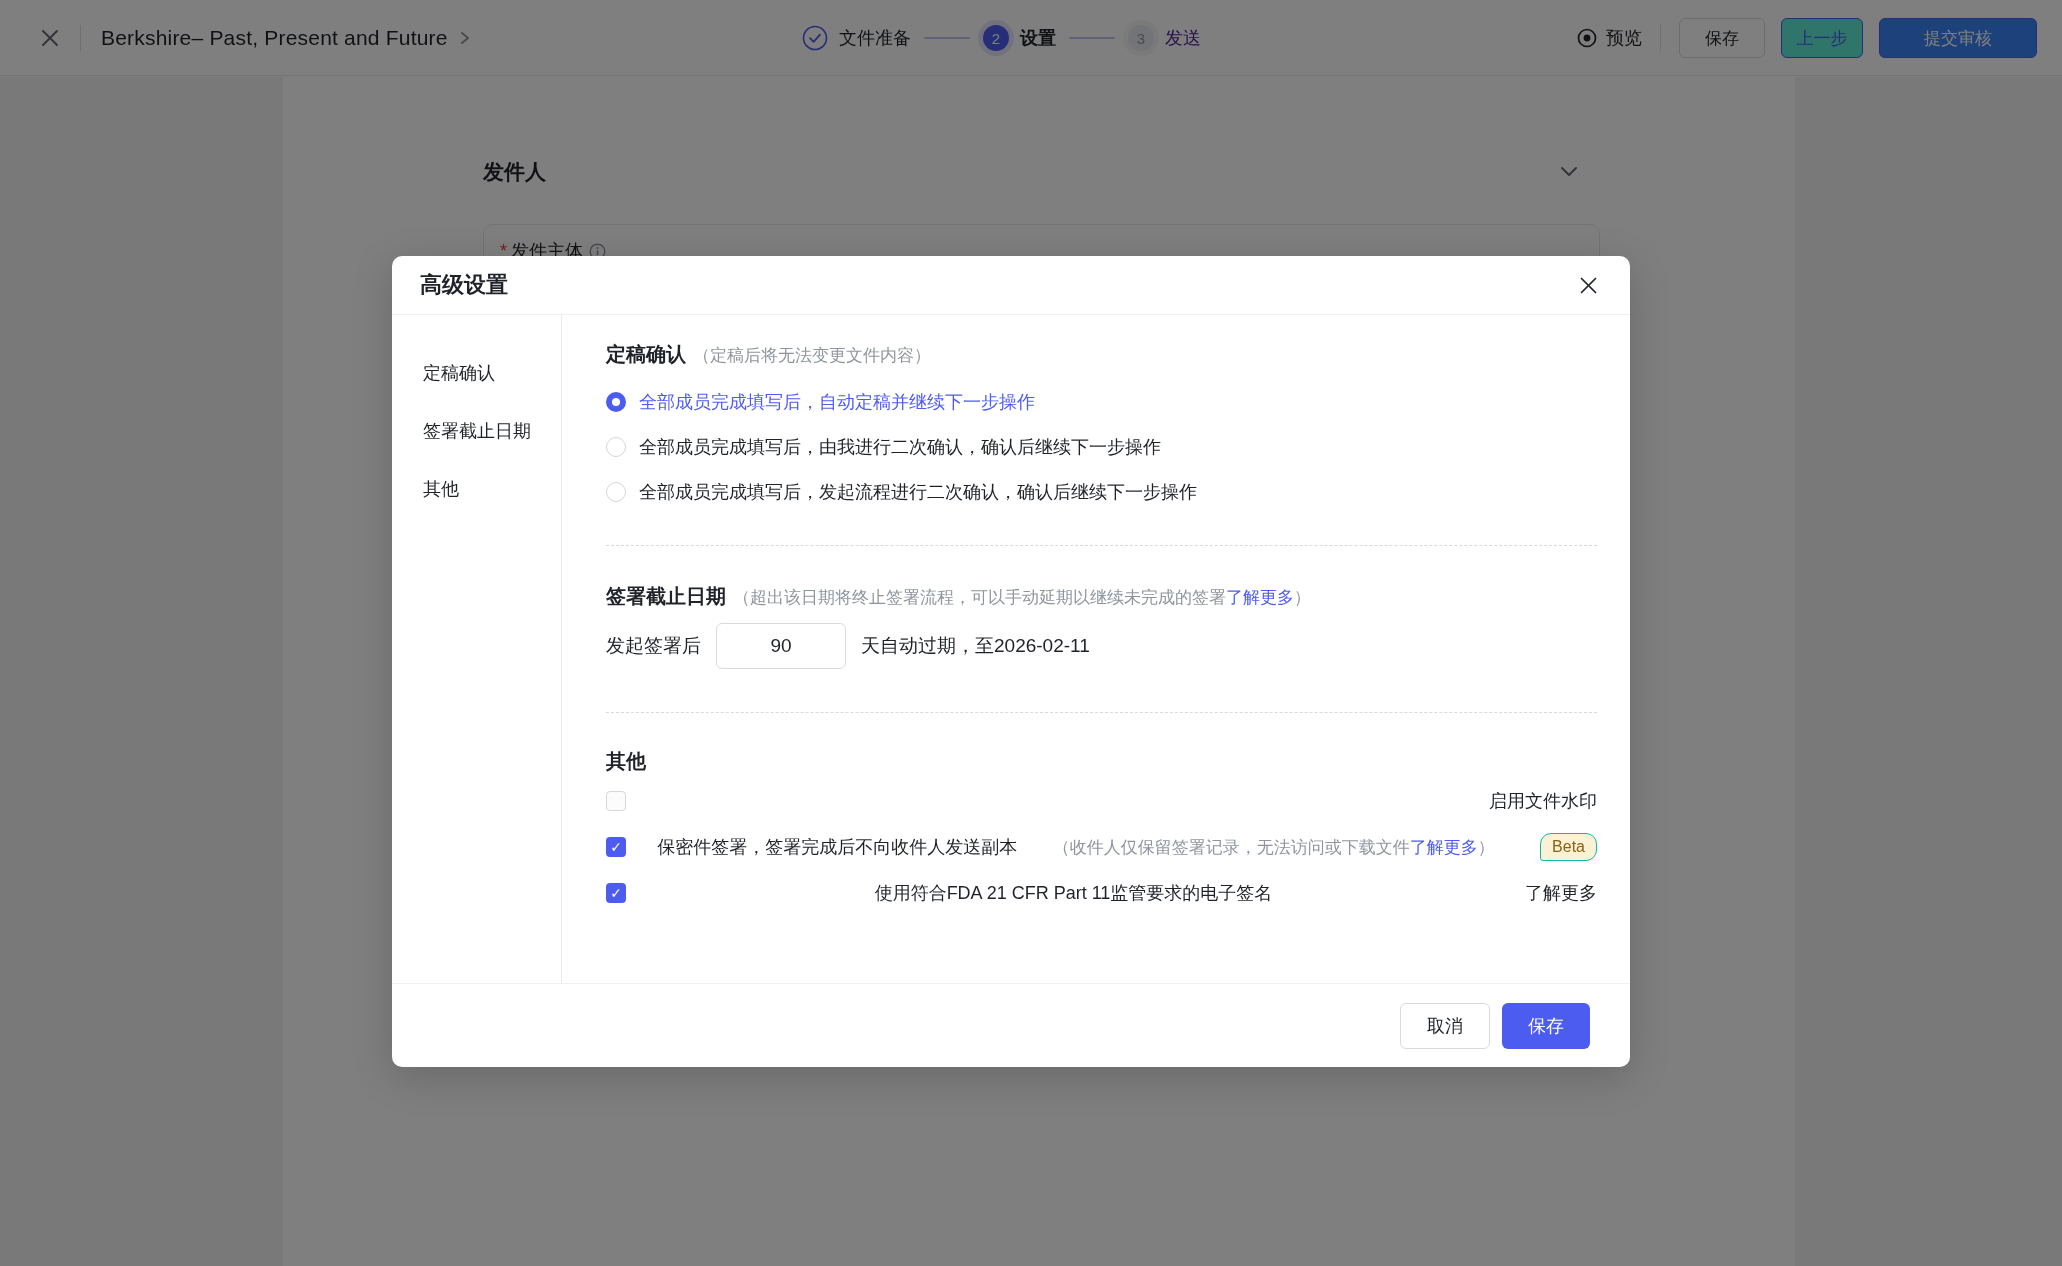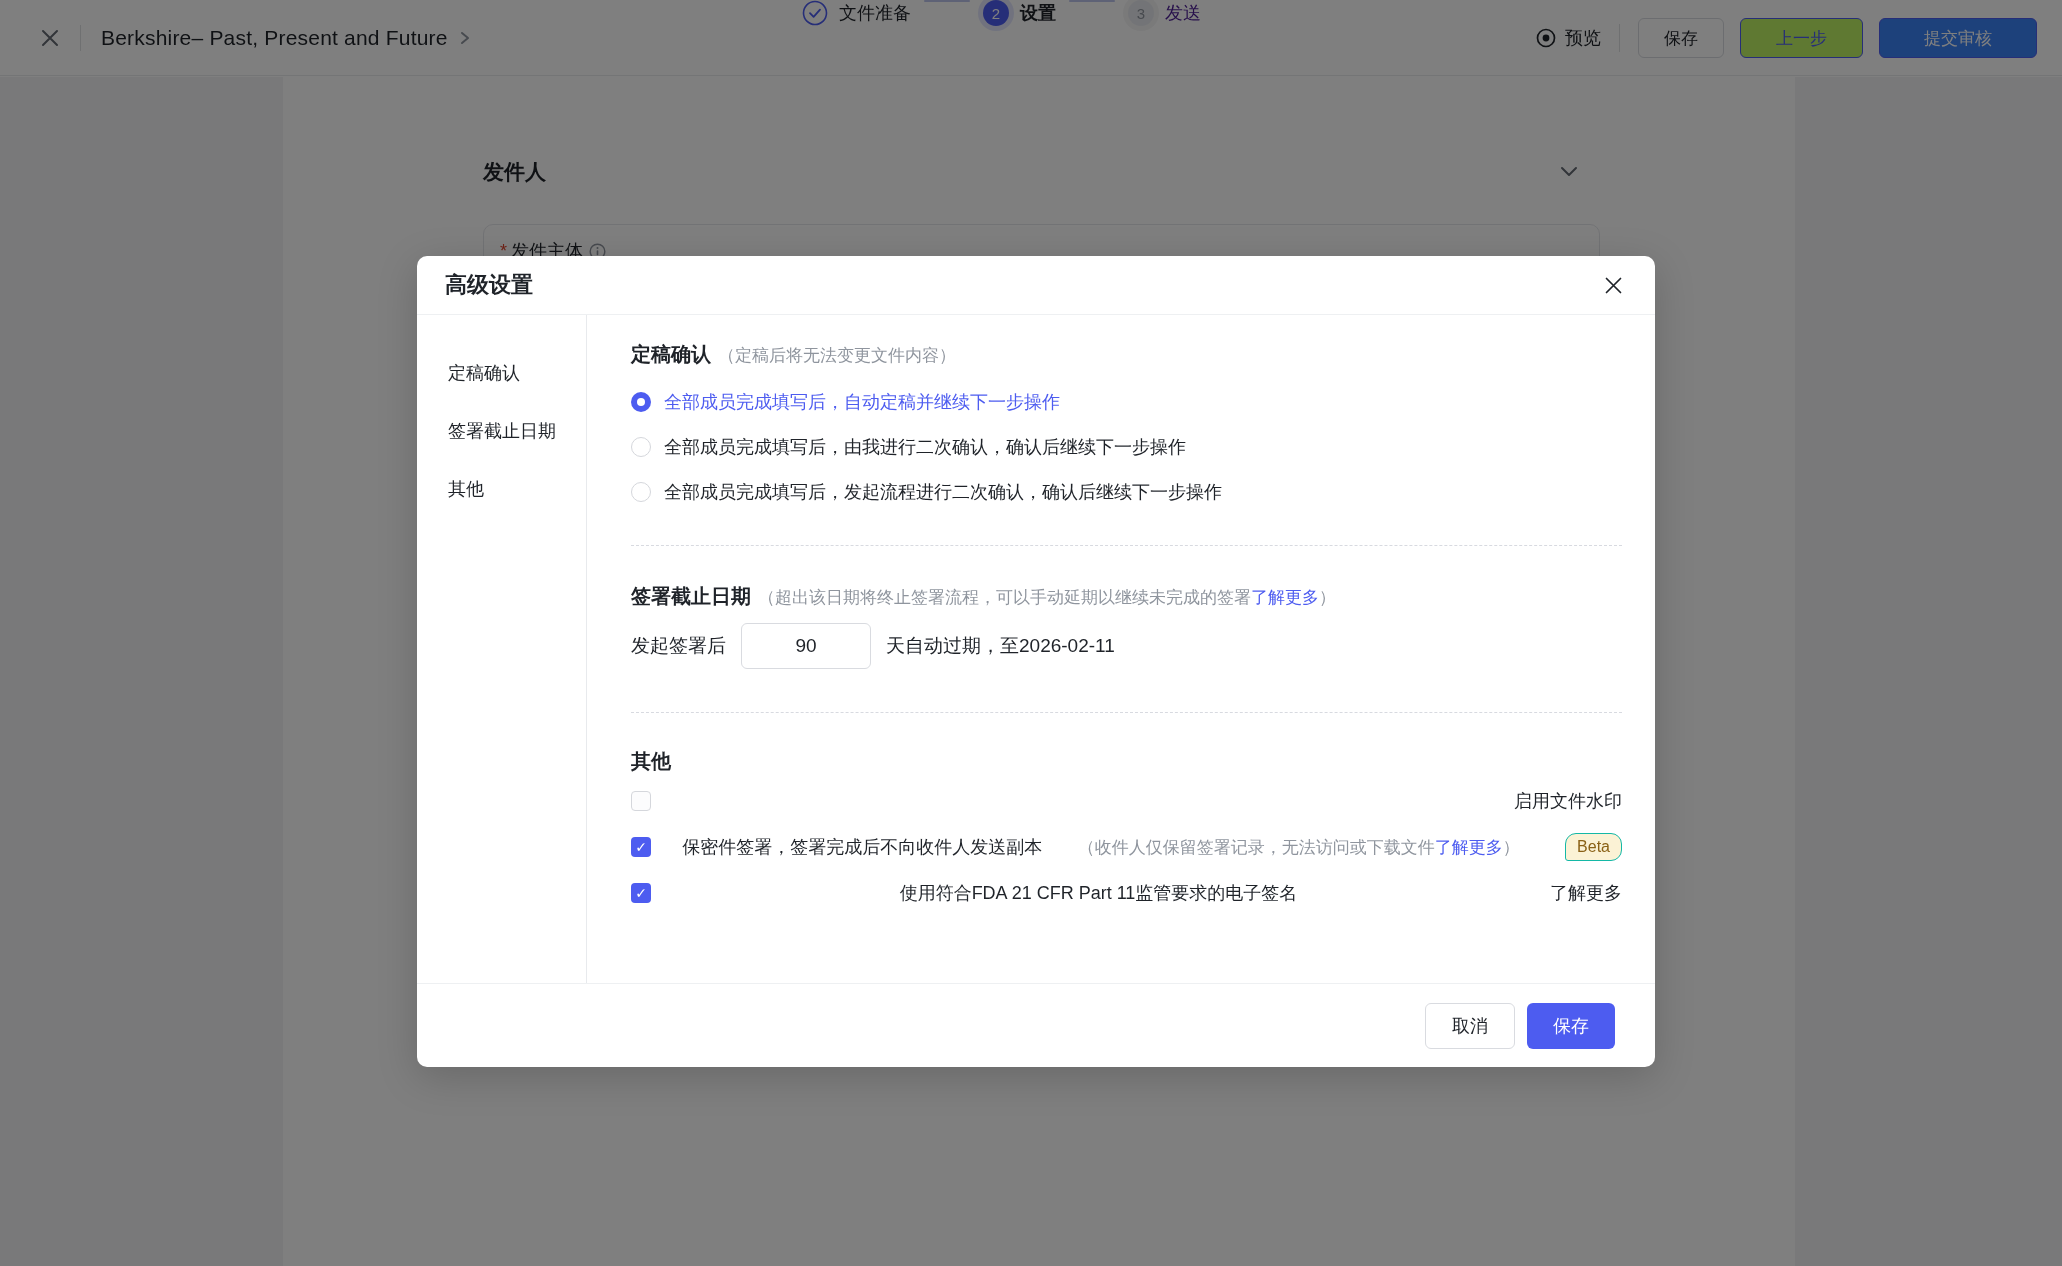--- a/index.html
+++ b/index.html
@@ -9,54 +9,54 @@
 
   
   .topbar { position:absolute; left:0; top:0; width:2062px; height:76px;
     background:#fff; border-bottom:1px solid #e8eaed; display:flex; align-items:center; }
   .tb-left { position:absolute; left:36px; top:0; height:76px; display:flex; align-items:center; }
   .tb-close { width:28px; height:28px; display:flex; align-items:center; justify-content:center; cursor:pointer; }
   .tb-divider { width:1px; height:26px; background:#dee0e3; margin:0 20px 0 16px; }
   .tb-title { font-size:21px; font-weight:500; color:#1f2329; letter-spacing:.2px; }
   .tb-title-chevron { margin-left:10px; display:flex; align-items:center; }
 
-  .steps { position:absolute; left:802px; top:0; height:76px; display:flex; align-items:flex-start; gap:13px; }
+  .steps { position:absolute; left:802px; top:0; height:76px; display:flex; align-items:center; gap:13px; }
   .step { display:flex; align-items:center; gap:11px; }
   .step-label { font-size:18px; }
   .step-done .step-label { color:#1f2329; }
   .step-active .step-label { color:#1f2329; font-weight:600; }
   .step-pending .step-label { color:#4c1d95; }
   .step-circle { width:26px; height:26px; border-radius:50%; display:flex; align-items:center;
     justify-content:center; font-size:15px; }
   .circle-active { background:#4d5cf0; color:#fff; box-shadow:0 0 0 5px rgba(77,92,240,.16); }
   .circle-pending { background:#e7e9ee; color:#8f959e; box-shadow:0 0 0 5px rgba(100,106,115,.07); }
   .step-line { width:46px; height:2px; background:#bdc4ec; border-radius:1px; }
 
   .tb-actions { position:absolute; right:25px; top:0; height:76px; display:flex; align-items:center; }
   .preview { display:flex; align-items:center; gap:8px; font-size:18px; color:#1f2329; cursor:pointer; }
   .tb-actions .sep { width:1px; height:28px; background:#dee0e3; margin:0 18px; }
   .btn { height:40px; border-radius:6px; font-size:17px; display:flex; align-items:center;
     justify-content:center; cursor:pointer; user-select:none; }
   .btn-plain { width:86px; background:#fff; border:1px solid #d9dbe0; color:#1f2329; margin-right:16px; }
-  .btn-outline-primary { width:123px; background:#bef264; border:1px solid #4d5cf0; color:#4d5cf0; margin-right:16px; }
+  .btn-outline-primary { width:82px; background:#5eead4; border:1px solid #4d5cf0; color:#4d5cf0; margin-right:16px; }
   .btn-primary-lg { width:158px; background:#3b82f6; border:1px solid #4d5cf0; color:#fff; }
 
   
   .canvas-left { position:absolute; left:0; top:77px; width:283px; height:1189px; background:#f2f3f5; }
   .canvas-right { position:absolute; left:1795px; top:77px; width:267px; height:1189px; background:#f2f3f5; }
   .page-section-title { position:absolute; left:483px; top:158px; font-size:21px; font-weight:700; }
   .page-section-chevron { position:absolute; left:1560px; top:166px; }
   .sender-card { position:absolute; left:483px; top:224px; width:1117px; height:520px;
     background:#fff; border:1px solid #e5e6eb; border-radius:10px; padding:14px 16px; }
   .field-label { display:flex; align-items:center; gap:6px; font-size:18px; color:#1f2329; }
   .req-star { color:#e0452f; font-size:18px; margin-right:-2px; }
 
   
   .overlay { position:absolute; inset:0; background:rgba(0,0,0,.5); z-index:40; }
-  .modal { position:absolute; left:417px; top:256px; width:1238px; height:811px; background:#fff;
+  .modal { position:absolute; left:392px; top:256px; width:1238px; height:811px; background:#fff;
     border-radius:10px; z-index:50; box-shadow:0 10px 40px rgba(0,0,0,.18); display:flex; flex-direction:column; }
   .modal-header { height:59px; flex:0 0 59px; border-bottom:1px solid #eef0f2; display:flex;
     align-items:center; padding:0 28px; border-radius:10px 10px 0 0; }
   .modal-title { font-size:22px; font-weight:700; }
   .modal-close { margin-left:auto; width:28px; height:28px; display:flex; align-items:center;
     justify-content:center; cursor:pointer; }
   .modal-body { flex:1 1 auto; display:flex; min-height:0; }
   .modal-sidebar { width:170px; flex:0 0 170px; border-right:1px solid #e8eaed; padding:44px 0 0 31px; }
   .side-item { height:28px; margin-bottom:30px; font-size:18px; color:#1f2329; cursor:pointer;
     display:flex; align-items:center; }

